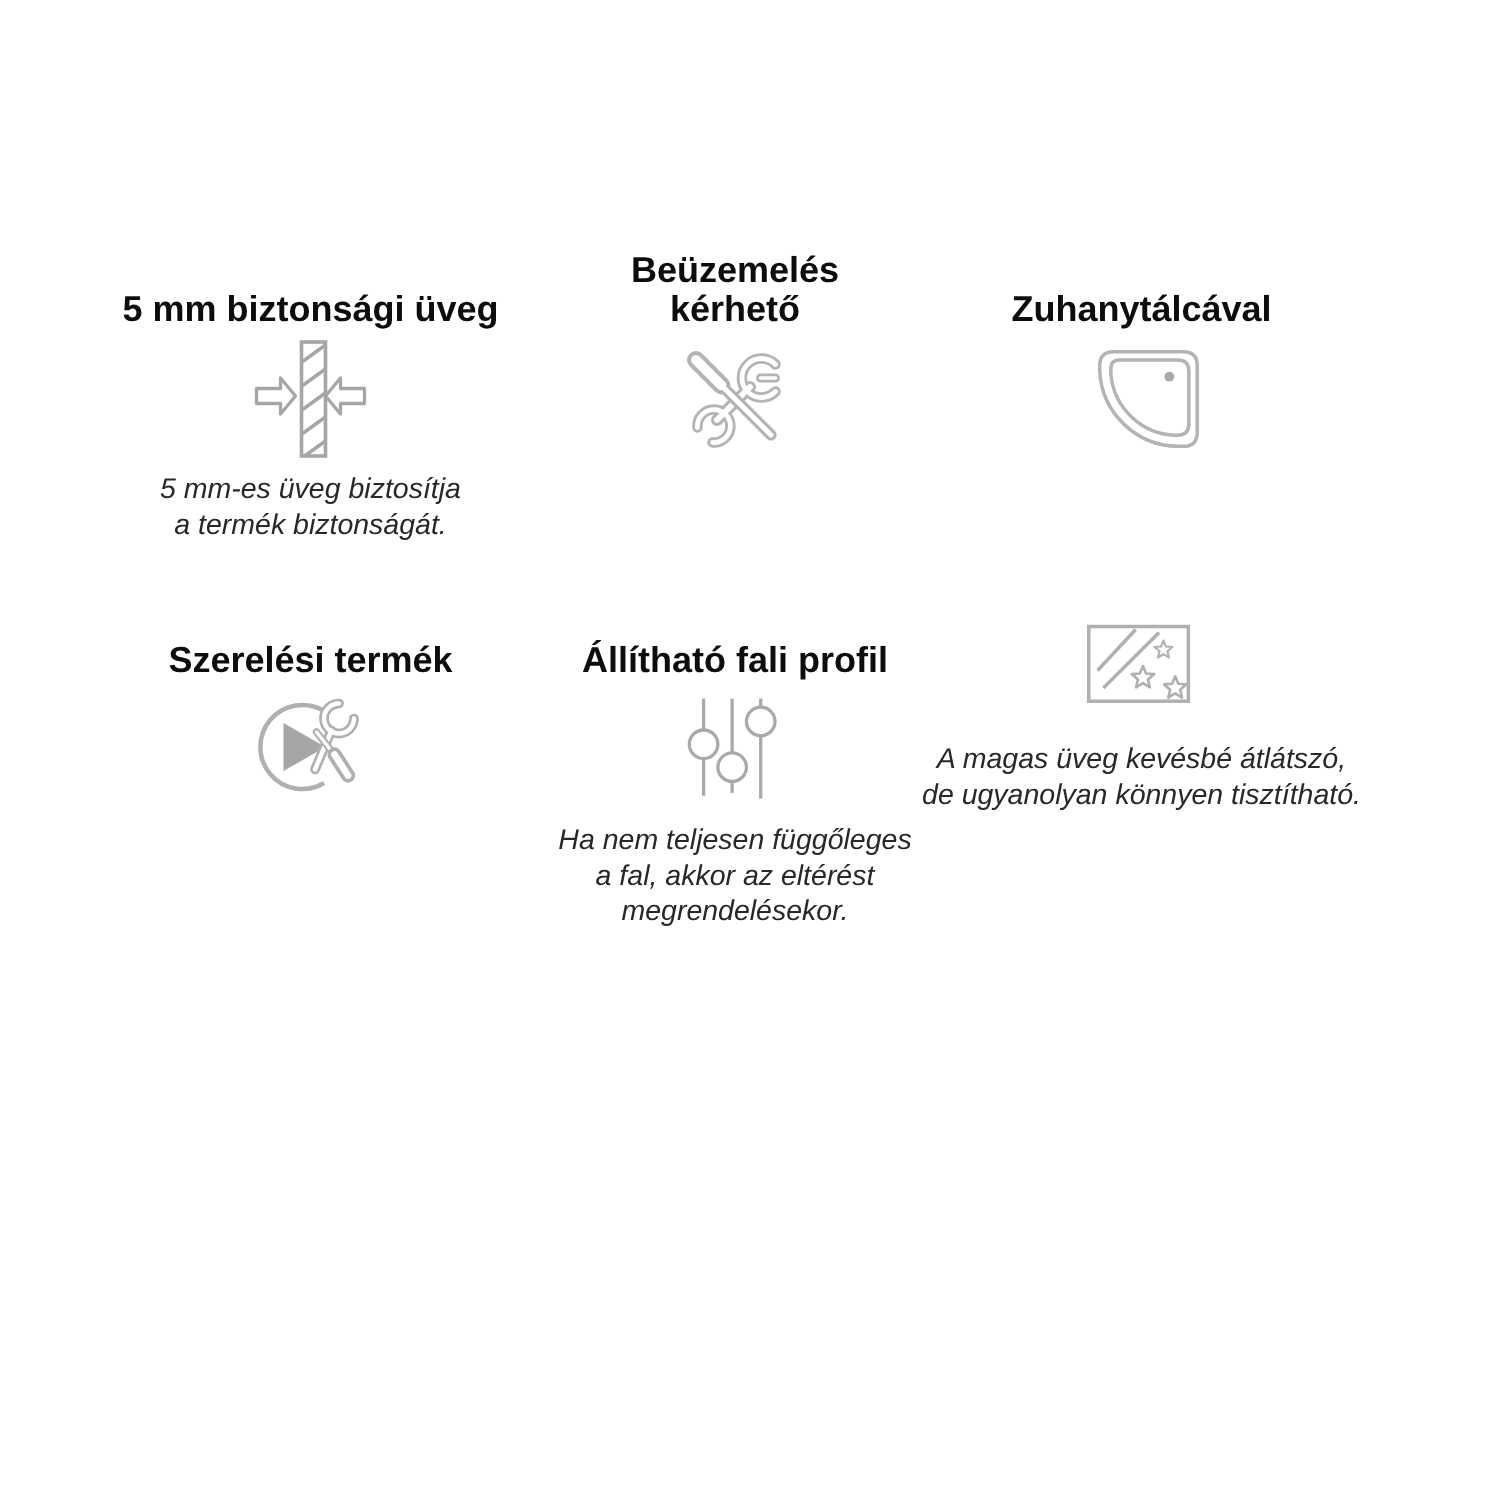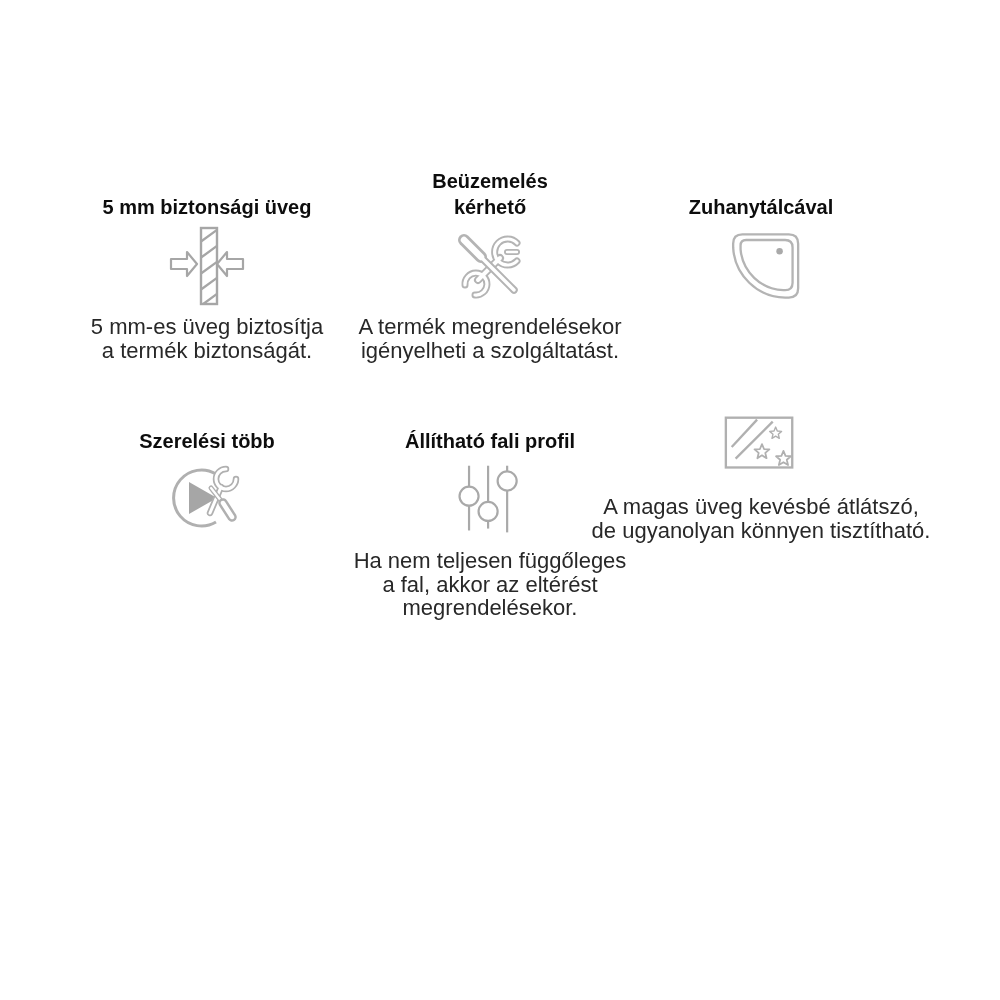--- a/index.html
+++ b/index.html
@@ -5,25 +5,25 @@
   html,body{margin:0;padding:0;background:#fff;}
   .page{
     position:relative;width:1000px;height:1000px;background:#fff;
     font-family:"Liberation Sans",sans-serif;overflow:hidden;
   }
   .card{position:absolute;width:340px;text-align:center;}
   .c1{left:37px;} .c2{left:320px;} .c3{left:591px;}
   .r1{top:166px;} .r2{top:400px;} .r3{top:632px;}
   .title{
     margin:0;min-height:54px;display:flex;align-items:flex-end;justify-content:center;
-    font-size:20px;line-height:26px;font-weight:700;color:#0d0d0d;white-space:pre-line;
+    font-size:24px;line-height:26px;font-weight:700;color:#0d0d0d;white-space:pre-line;
   }
   .iconbox{height:86px;display:flex;align-items:center;justify-content:center;margin-top:3px;}
   .desc{
-    margin:6px 0 0;font-size:22px;line-height:23.5px;color:#282828;white-space:pre-line;
+    margin:6px 0 0;font-size:19px;line-height:23.5px;color:#282828;white-space:pre-line;font-style:italic;
   }
   svg{display:block;}
 </style>
 </head>
 <body>
 
 <div class="page">
 
   <section class="card r1 c1">
     <h3 class="title">5 mm biztonsági üveg</h3>
@@ -70,39 +70,37 @@
             <path d="M16,16 L33,33" stroke-width="12"></path>
             <path d="M33,33 L66,66" stroke-width="7.5"></path>
           </g>
           <g stroke="#fff">
             <path d="M16,16 L33,33" stroke-width="6.5"></path>
             <path d="M33,33 L66,66" stroke-width="3.4"></path>
           </g>
         </g>
       </svg>
     </div>
-    <p class="desc">A termék megrendelésekor
-igényelheti a szolgáltatást.</p>
   </section>
 
   <section class="card r1 c3">
     <h3 class="title">Zuhanytálcával</h3>
     <div class="iconbox">
       <svg width="78" height="78" viewBox="0 0 84 84">
         <g fill="#fff" stroke="#b4b4b4" stroke-width="2.5">
           <path d="M12,18 Q12,8 22,8 L72,8 Q82,8 82,18 L82,66 Q82,76 72,76 L68,76 A57 57 0 0 1 12,22 Z"></path>
           <path d="M20,20 Q20,14 26,14 L68,14 Q76,14 76,22 L76,60 Q76,68 68,68 L66,68 A48 48 0 0 1 20,24 Z"></path>
           <circle cx="62" cy="26" r="3.5" fill="#a9a9a9" stroke="none"></circle>
         </g>
       </svg>
     </div>
   </section>
 
   <section class="card r2 c1">
-    <h3 class="title">Szerelési több</h3>
+    <h3 class="title">Szerelési termék</h3>
     <div class="iconbox">
       <svg width="84" height="84" viewBox="0 0 84 84">
         <path d="M51,16 A28 28 0 1 0 51,64" fill="none" stroke="#b0b0b0" stroke-width="3"></path>
         <polygon points="24,24 24,56 52,40" fill="#a6a6a6"></polygon>
         <g fill="none" stroke-linecap="round">
           <g stroke="#b0b0b0">
             <path d="M61,11 A10 10 0 1 0 71,21" stroke-width="6.5"></path>
             <path d="M56,29 L45,55" stroke-width="6.5"></path>
           </g>
           <g stroke="#fff">

